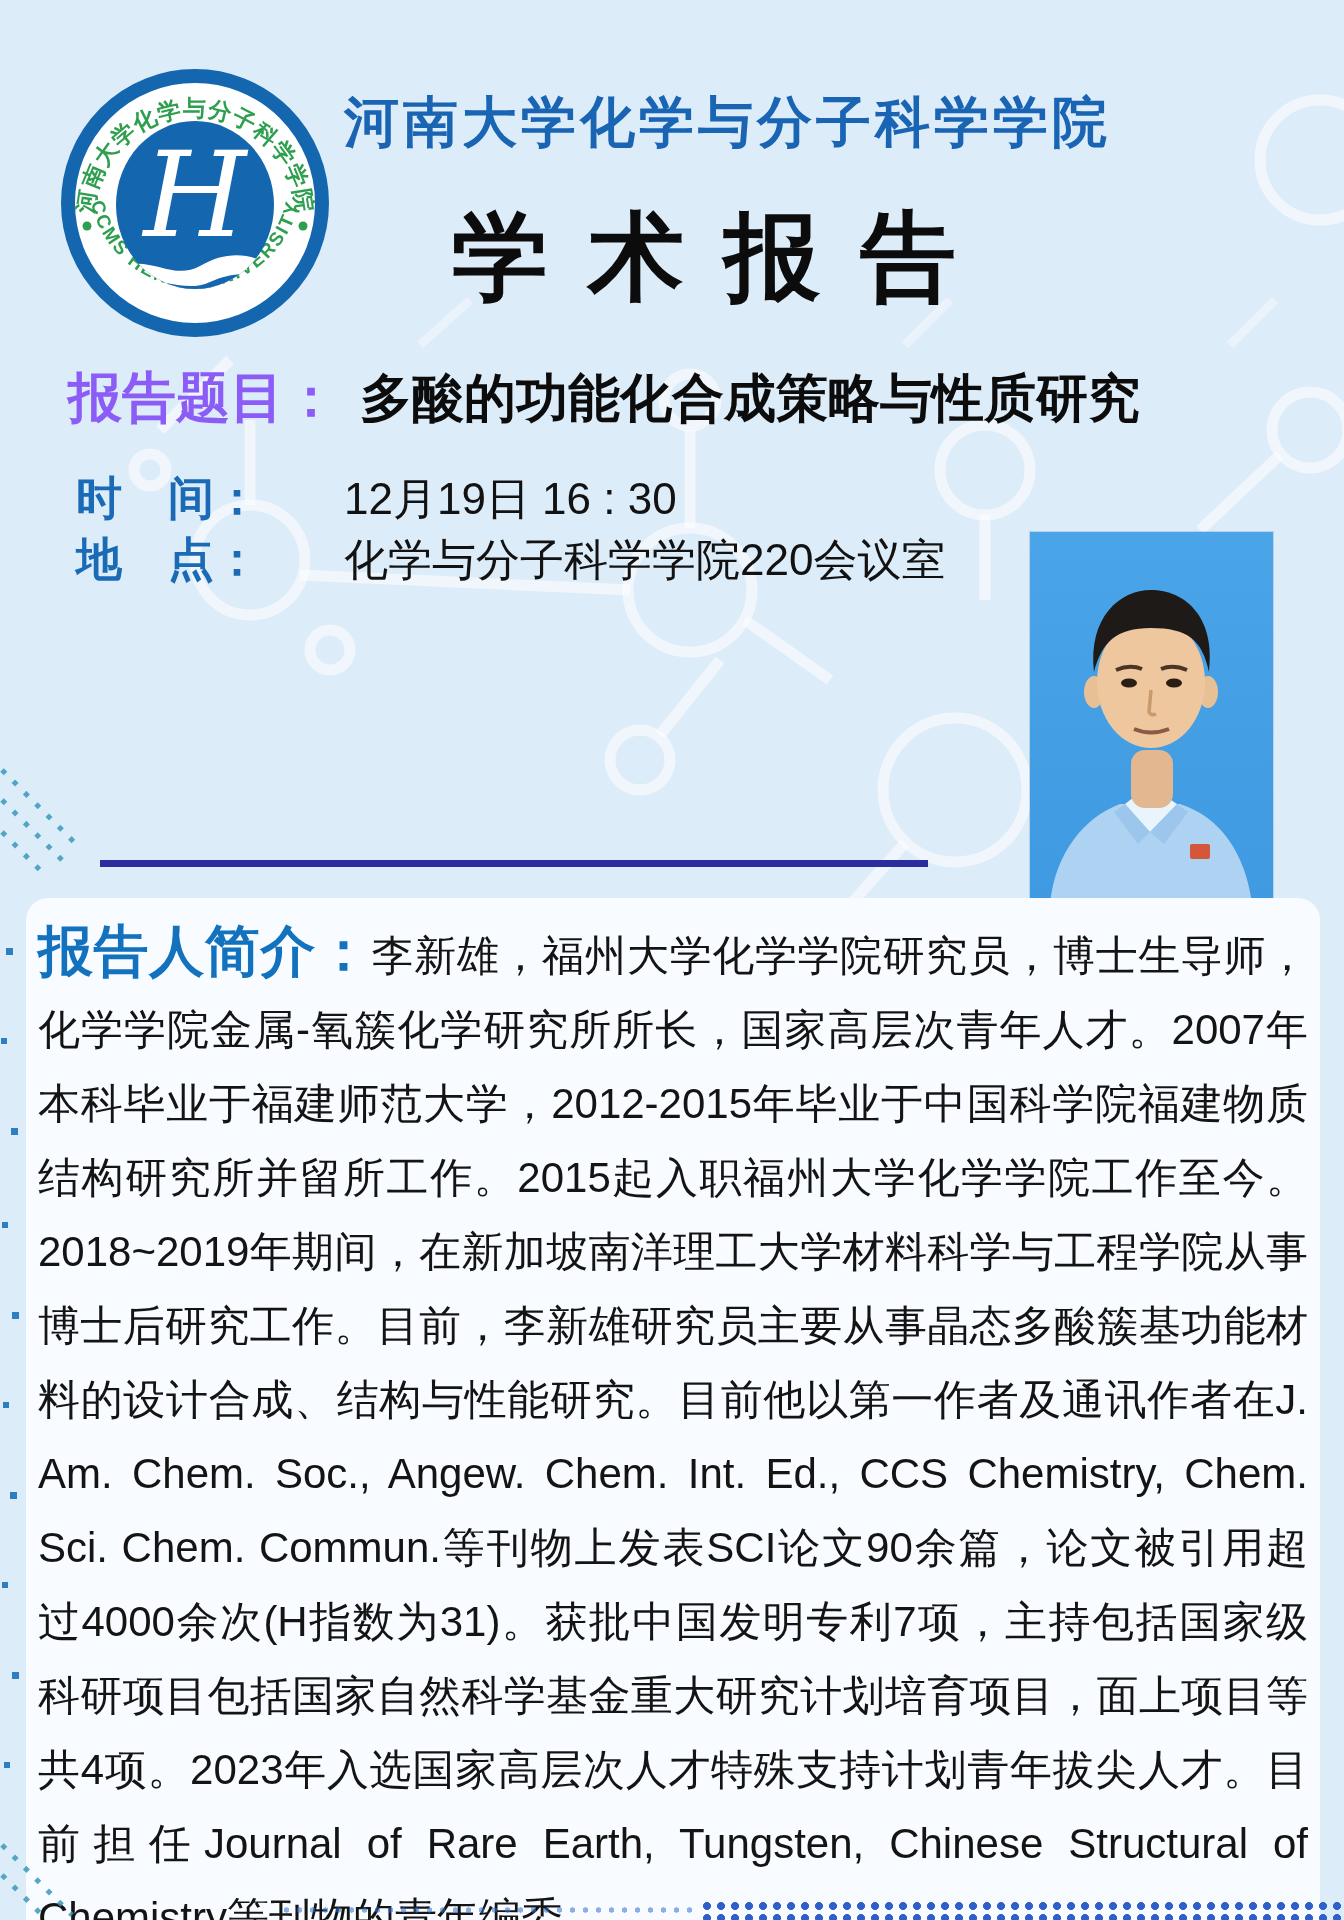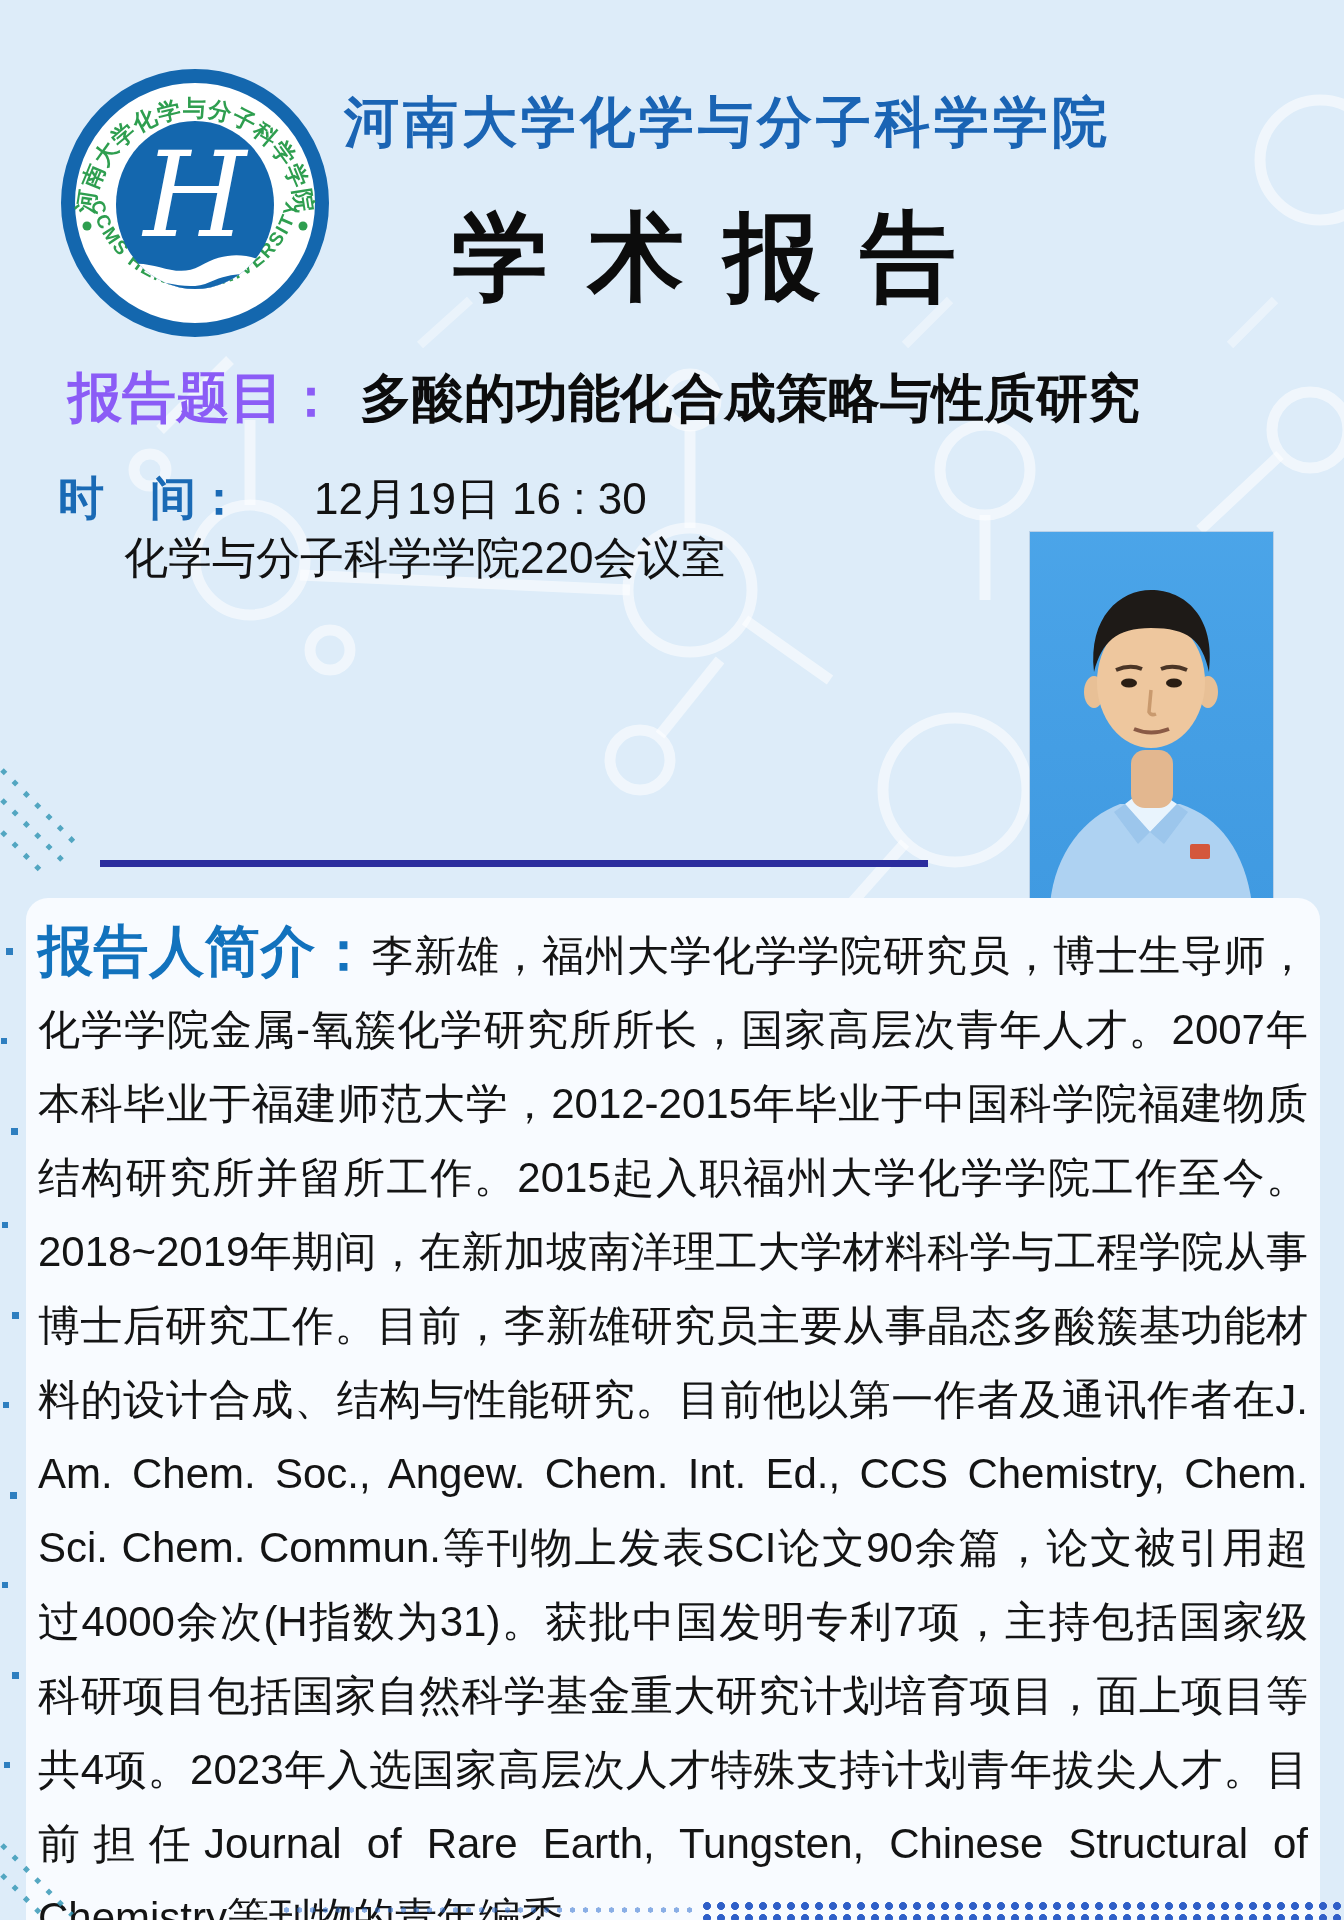--- a/index.html
+++ b/index.html
@@ -20,27 +20,27 @@
   .banner{
     margin-top:34px;padding-left:108px;
     color:#0c0c0c;font-weight:bold;font-size:96px;letter-spacing:40px;
     font-family:"DejaVu Serif","Liberation Serif",serif;white-space:nowrap;
   }
   
   .title-row{position:absolute;left:68px;top:362px;white-space:nowrap;}
   .title-label{color:#8b5cf6;font-weight:bold;font-size:54px;}
   .title-text{color:#0c0c0c;font-weight:bold;font-size:52px;margin-left:22px;}
   
-  .info{position:absolute;left:58px;top:468px;}
+  .info{position:absolute;left:70px;top:468px;text-align:right;}
   .info-row{display:flex;align-items:baseline;height:61px;}
   .info-label{
     color:#1a6ab5;font-weight:bold;font-size:46px;width:190px;flex:0 0 auto;
     white-space:pre;
   }
-  .info-value{color:#121212;font-size:44px;margin-left:66px;white-space:pre;
+  .info-value{color:#121212;font-size:44px;margin-left:84px;white-space:pre;
     font-family:"Liberation Sans",sans-serif;}
   
   .photo{position:absolute;left:1030px;top:532px;width:243px;height:372px;
     box-shadow:0 0 0 1px rgba(120,160,200,.35);}
   
   .divider{position:absolute;left:100px;top:860px;width:828px;height:7px;
     background:#2b2d9e;}
   
   .bio-panel{
     position:absolute;left:26px;right:24px;top:898px;bottom:0;
@@ -135,20 +135,21 @@
   <div class="title-row">
     <span class="title-label">报告题目：</span><span class="title-text">多酸的功能化合成策略与性质研究</span>
   </div>
 
   <div class="info">
     <div class="info-row">
       <span class="info-label">时　间：</span>
       <span class="info-value">12月19日 16 : 30</span>
     </div>
     <div class="info-row">
+      <span class="info-label">地　点：</span>
       <span class="info-value">化学与分子科学学院220会议室</span>
     </div>
   </div>
 
   <div class="photo">
     <svg width="243" height="372" viewBox="0 0 243 372">
       <rect x="0" y="0" width="243" height="372" fill="#429fe5"></rect>
       <rect x="0" y="0" width="243" height="372" fill="url(#pgrad)"></rect>
       <defs>
         <linearGradient id="pgrad" x1="0" y1="0" x2="0" y2="1">

